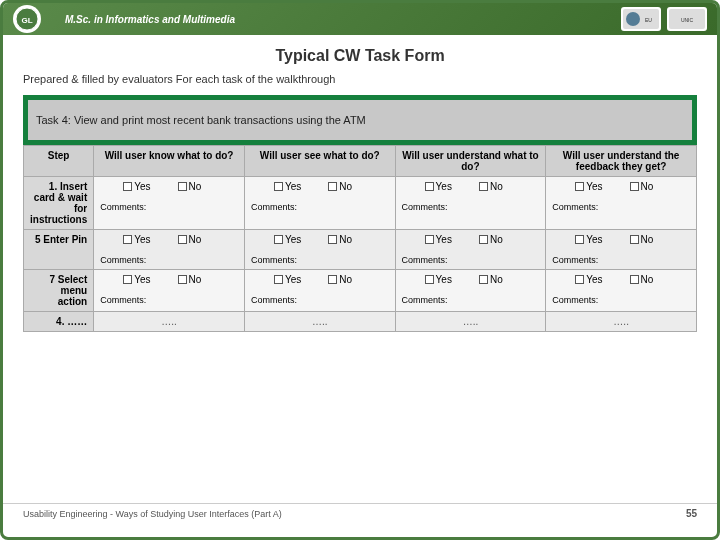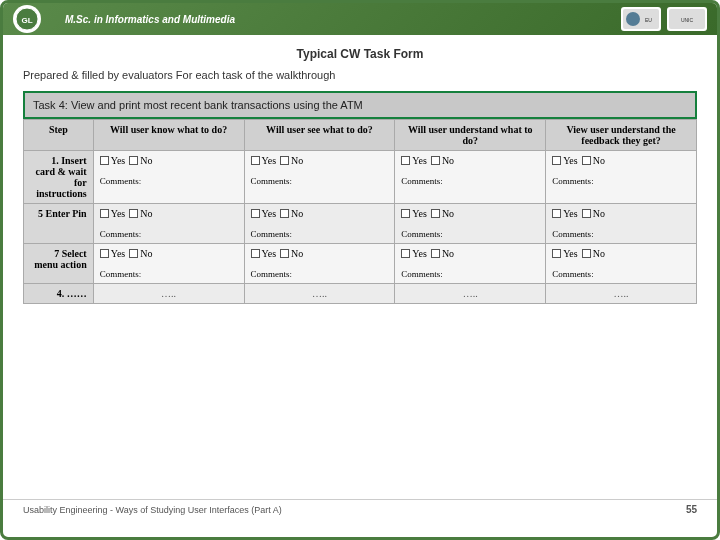--- a/index.html
+++ b/index.html
@@ -51,50 +51,49 @@
     }
 
     
     .main-content {
       padding: 12px 20px 8px 20px;
     }
 
     
     .page-title {
       text-align: center;
-      font-size: 12px;
+      font-size: 16px;
       font-weight: bold;
       color: #333;
       margin-bottom: 8px;
     }
 
     
     .subtitle {
       font-size: 11px;
       color: #333;
       margin-bottom: 10px;
     }
 
     
     .task-desc {
       background: #c8c8c8;
-      border: 2px solid #15803d;
-      padding: 6px 8px;
+      border: 5px solid #15803d;
+      padding: 14px 8px;
       font-size: 11px;
       color: #222;
       margin-bottom: 0;
       font-weight: normal;
     }
 
     
     .task-table {
       width: 100%;
       border-collapse: collapse;
       font-size: 10px;
-      font-family: Liberation Serif, serif;
     }
     .task-table th, .task-table td {
       border: 1px solid #aaa;
       padding: 4px 6px;
       vertical-align: top;
     }
     .task-table th {
       background: #d0d0d0;
       text-align: center;
       font-weight: bold;
@@ -116,42 +115,43 @@
     .checkbox-row {
       display: flex;
       gap: 4px;
       align-items: center;
       flex-wrap: nowrap;
     }
     .checkbox-item {
       display: flex;
       align-items: center;
       gap: 2px;
+      margin-left: 23px;
     }
     .checkbox-square {
       display: inline-block;
       width: 9px; height: 9px;
       border: 1px solid #555;
       background: #fff;
       flex-shrink: 0;
     }
     .comments-line {
       margin-top: 10px;
       font-size: 9px;
     }
 
     
     .footer {
       position: absolute;
-      bottom: 6px;
+      bottom: 18px;
       left: 0; right: 0;
       display: flex;
       justify-content: space-between;
       align-items: center;
-      padding: 16px 20px;
+      padding: 0 20px;
       font-size: 9px;
       color: #555;
       border-top: 1px solid #ccc;
       padding-top: 4px;
     }
     .footer-text { font-size: 9px; }
     .footer-num { font-size: 10px; font-weight: bold; }
   </style>
 </head>
 <body>
@@ -187,21 +187,21 @@
 
   <div class="task-desc">Task 4: View and print  most recent bank transactions using the ATM</div>
 
   <table class="task-table">
     <thead>
       <tr>
         <th>Step</th>
         <th>Will user know what to do?</th>
         <th>Will user see what to do?</th>
         <th>Will user understand what to do?</th>
-        <th>View user understand the feedback they get?</th>
+        <th>Will user understand the feedback they get?</th>
       </tr>
     </thead>
     <tbody id="table-body">
     <tr>
           <td class="step-col">1. Insert card &amp; wait for instructions</td>
           <td class="content-col">
             <div class="checkbox-row">
               <div class="checkbox-item">
                 <span class="checkbox-square"></span>
                 <span>Yes</span>

